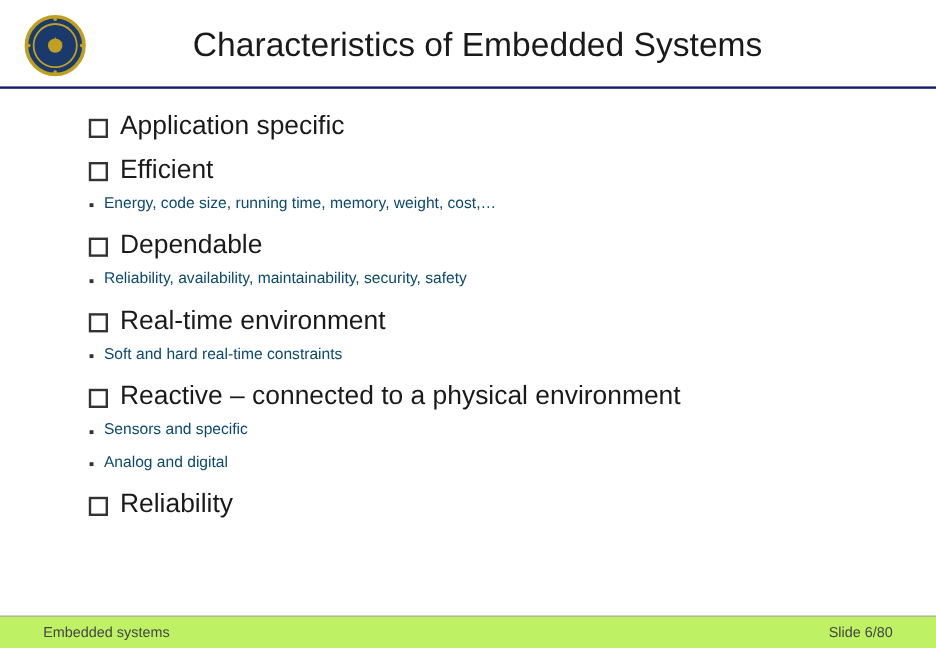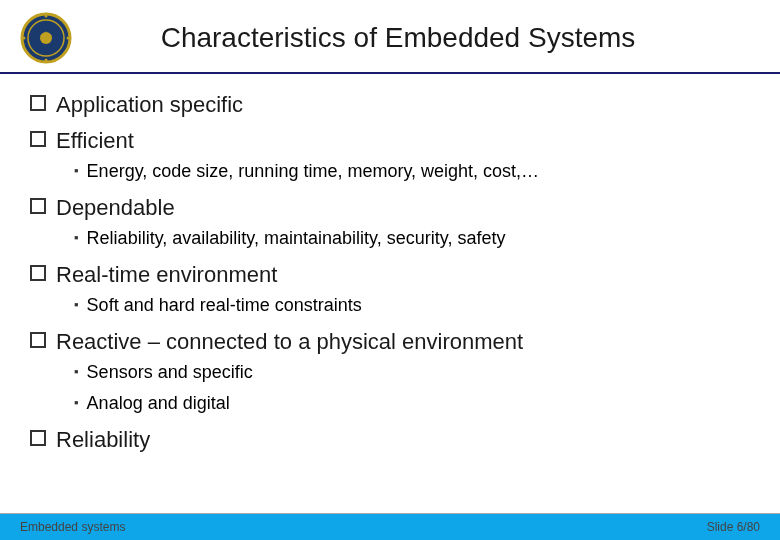--- a/index.html
+++ b/index.html
@@ -46,23 +46,24 @@
     .content {
       flex: 1;
       padding: 14px 30px 10px 30px;
       display: flex;
       flex-direction: column;
       gap: 6px;
     }
 
     .bullet-main {
       display: flex;
-      align-items: flex-start;
+      align-items: center;
       gap: 10px;
       margin-top: 4px;
+      margin-left: 44px;
     }
 
     .bullet-checkbox {
       width: 16px;
       height: 16px;
       border: 2px solid #333;
       flex-shrink: 0;
       margin-top: 3px;
     }
 
@@ -82,31 +83,31 @@
     }
 
     .sub-bullet-marker {
       font-size: 13px;
       color: #333;
       flex-shrink: 0;
       margin-top: 2px;
     }
 
     .sub-bullet-text {
-      font-size: 18px;
-      color: #000000;
+      font-size: 13px;
+      color: #0c4a6e;
     }
 
     .footer {
       display: flex;
       justify-content: space-between;
       align-items: center;
-      padding: 6px 20px;
+      padding: 6px 36px;
       border-top: 1px solid #aaa;
-      background: #0ea5e9;
+      background: #bef264;
     }
 
     .footer-left {
       font-size: 12px;
       color: #444;
     }
 
     .footer-right {
       font-size: 12px;
       color: #444;

